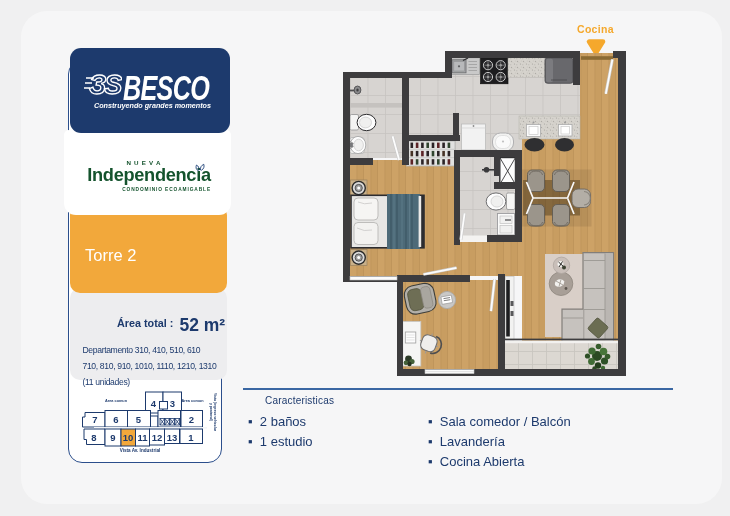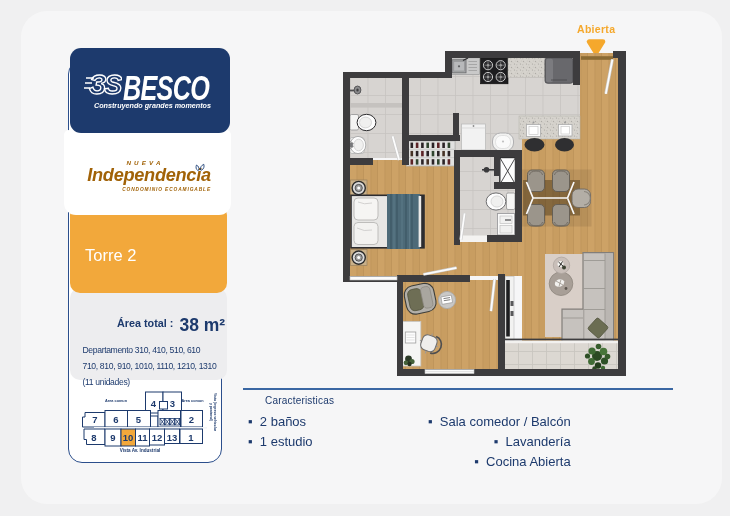--- a/index.html
+++ b/index.html
@@ -9,32 +9,32 @@
 </head>
 <body>
 
 <div class="abs" style="left:21px;top:11px;width:701px;height:493px;background:#f6f6f7;border-radius:26px;"></div>
 
 <div class="abs" style="left:68px;top:60px;width:152px;height:401px;background:#ffffff;border:1.6px solid #2b4e8c;border-radius:14px;"></div>
 
 <div class="abs" style="left:70px;top:288px;width:157px;height:92px;background:#ededef;border-radius:10px;"></div>
 
 <div class="abs" style="left:86px;top:315px;white-space:nowrap;">
-  <span style="font-size:10.8px;font-weight:bold;color:#1d3a6d;vertical-align:4px;margin-left:31px;">Área total :&nbsp;&nbsp;</span><span style="font-size:17.5px;font-weight:bold;color:#1d3a6d;">38 m²</span>
+  <span style="font-size:10.8px;font-weight:bold;color:#1d3a6d;vertical-align:4px;margin-left:31px;">Área total :&nbsp;&nbsp;</span><span style="font-size:17.5px;font-weight:bold;color:#1d3a6d;">52 m²</span>
 </div>
 
 <div class="abs" style="left:82.5px;top:342px;font-size:8.6px;line-height:16px;letter-spacing:-0.35px;color:#1d3a6d;white-space:nowrap;">Departamento 310, 410, 510, 610<br>710, 810, 910, 1010, 1110, 1210, 1310<br>(11 unidades)</div>
 
 <div class="abs" style="left:70px;top:205px;width:157px;height:88px;background:#f2a83b;border-radius:10px;"></div>
 
 <div class="abs" style="left:85px;top:231px;color:#ffffff;font-size:17px;line-height:16px;"><br><span style="font-size:16.5px;">Torre 2</span></div>
 
 <div class="abs" style="left:63.5px;top:130px;width:167px;height:85px;background:#ffffff;border-radius:5px 5px 12px 12px;"></div>
 
-<div class="abs" style="left:70px;top:158px;width:158px;color:#a16207;font-style:italic;">
+<div class="abs" style="left:70px;top:158px;width:158px;color:#14532d;">
   <div style="font-size:6.2px;font-weight:bold;letter-spacing:3.2px;text-align:center;width:64px;margin-left:43px;margin-top:1px;">NUEVA</div>
   <div style="font-size:18.2px;font-weight:bold;letter-spacing:-0.3px;margin-top:-1px;text-align:center;">Independencia</div>
   <div style="font-size:4.8px;font-weight:bold;letter-spacing:0.9px;margin-top:1px;text-align:right;margin-right:17px;">CONDOMINIO ECOAMIGABLE</div>
 </div>
 
 <svg class="abs" style="left:193.5px;top:162px;" width="13" height="11" viewBox="0 0 16 13">
   <path d="M4.5,10 C2.5,9 2,6 3,3.5 C5.5,4.5 6.5,7 5.8,9.8 Z" fill="none" stroke="#1d4077" stroke-width="1.1"></path>
   <path d="M8,9.5 C7.5,6.5 9,4 12,2.5 C13,5.5 12,8.5 9.2,9.8 Z" fill="none" stroke="#1d4077" stroke-width="1.1"></path>
 </svg>
 
@@ -133,27 +133,27 @@
 
 <div class="abs" style="left:243px;top:388px;width:430px;height:1.6px;background:#3a67a3;"></div>
 
 <div class="abs" style="left:265px;top:394.5px;font-size:10px;font-weight:normal;letter-spacing:0.2px;color:#1d3a6d;">Caracteristicas</div>
 
 <div class="abs" style="left:248px;top:412px;font-size:13px;color:#1d3a6d;line-height:20px;">
   <div>▪&nbsp; 2 baños</div>
   <div>▪&nbsp; 1 estudio</div>
 </div>
 
-<div class="abs" style="left:428px;top:412px;font-size:13px;color:#1d3a6d;line-height:20px;text-align:right;">
+<div class="abs" style="left:428px;top:412px;font-size:13px;color:#1d3a6d;line-height:20px;">
   <div>▪&nbsp; Sala comedor / Balcón</div>
   <div>▪&nbsp; Lavandería</div>
   <div>▪&nbsp; Cocina Abierta</div>
 </div>
 
-<div class="abs" style="left:577px;top:23px;font-size:10.5px;font-weight:bold;color:#f5a82c;letter-spacing:0.3px;">Abierta</div>
+<div class="abs" style="left:577px;top:23px;font-size:10.5px;font-weight:bold;color:#f5a82c;letter-spacing:0.3px;">Cocina</div>
 
 <svg class="abs" style="left:585px;top:39px;" width="22" height="17" viewBox="0 0 22 17">
   <path d="M4,2.6 h14 l-7,11.2 z" fill="#f5a82c" stroke="#f5a82c" stroke-width="4.6" stroke-linejoin="round"></path>
 </svg>
 
 <svg id="plan" class="abs" style="left:335px;top:45px;" width="300" height="335" viewBox="335 45 300 335">
 <defs>
   <pattern id="wood" width="14" height="14" patternUnits="userSpaceOnUse">
     <rect width="14" height="14" fill="#c89d61"></rect>
     <rect width="7" height="14" fill="#cda266"></rect>

